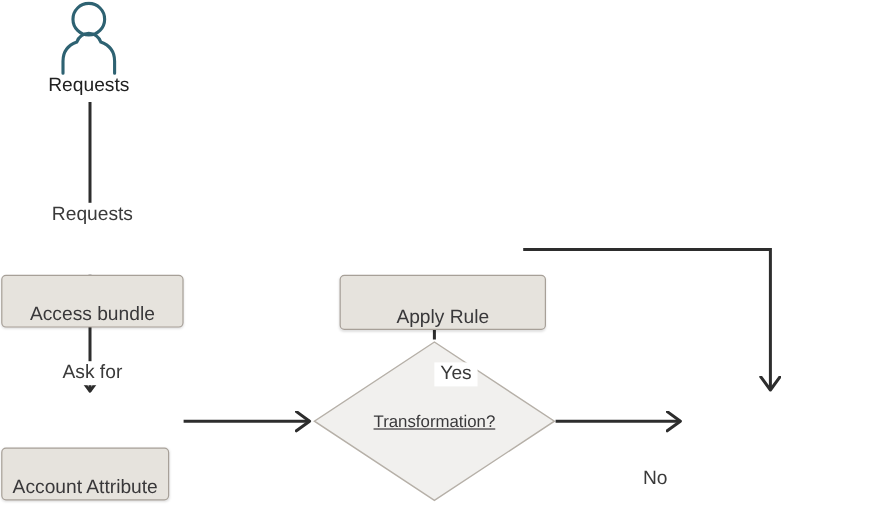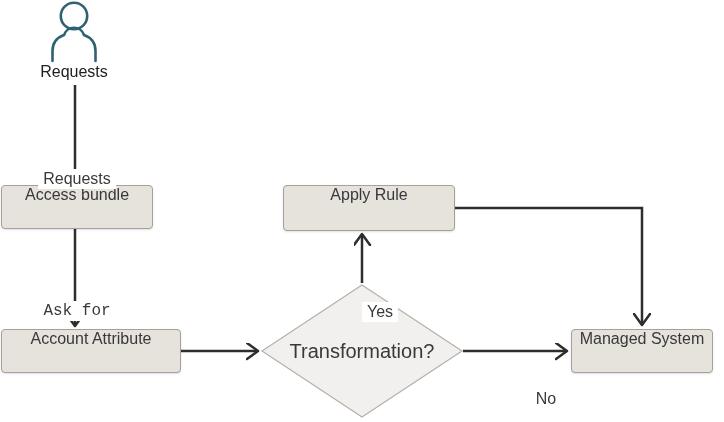--- a/index.html
+++ b/index.html
@@ -35,50 +35,51 @@
   }
   .person-stroke {
     stroke: var(--icon, #2e6272);
     stroke-width: 2.6;
     fill: none;
     stroke-linecap: round;
   }
   .node {
     position: absolute;
     display: flex;
-    align-items: flex-start;
+    align-items: flex-end;
     justify-content: center;
     background: var(--node_fill, #e6e3dd);
     border: 1px solid var(--node_border, #a7a098);
     border-radius: 4px;
     font-size: 16px;
     color: var(--text, #39383a);
     box-sizing: border-box;
     box-shadow: 0 1px 2px rgba(0,0,0,0.12);
     white-space: nowrap;
+    margin-top: 44px;
   }
   .node-access-bundle     { left: 1px;   top: 185px; width: 152px; height: 44px; }
-  .node-account-attribute { left: 1px;   top: 329px; width: 180px; height: 44px; }
+  .node-account-attribute { left: 1px;   top: 329px; width: 140px; height: 44px; }
   .node-apply-rule        { left: 283px; top: 185px; width: 172px; height: 46px; }
   .node-managed-system    { left: 571px; top: 329px; width: 142px; height: 44px; }
   .centered-label {
     position: absolute;
     transform: translate(-50%, -50%);
     white-space: nowrap;
     color: var(--text, #39383a);
   }
   .node-title { font-size: 16px; color: #212121; }
   .edge-label {
     font-size: 16px;
     background: var(--background, #ffffff);
     padding: 1px 5px;
     color: #3a3a3a;
     margin-top: 48px;
   }
-  .diamond-label { font-size: 20px; }
+  .diamond-label { font-size: 14px; text-decoration: underline; }
   .person-icon-box {
     position: absolute;
     left: 48px; top: 1px;
     width: 52px; height: 62px;
   }
 </style>
 </head>
 <body>
 
 <div class="canvas">
@@ -112,27 +113,24 @@
   </div>
 
   <div class="node node-account-attribute">
     <span>Account Attribute</span>
   </div>
 
   <div class="node node-apply-rule">
     <span>Apply Rule</span>
   </div>
 
-  <div class="node node-managed-system">
-    <span>Managed System</span>
-  </div>
 
   <div class="centered-label diamond-label" style="left:362px; top:351px;">Transformation?</div>
 
   <div class="centered-label edge-label" style="left:77px; top:131px;">Requests</div>
 
-  <div class="centered-label edge-label" style="left:77px; top:263px;font-family:Liberation Mono, monospace;">Ask for</div>
+  <div class="centered-label edge-label" style="left:77px; top:263px;">Ask for</div>
 
   <div class="centered-label edge-label" style="left:380px; top:264px;">Yes</div>
 
   <div class="centered-label edge-label" style="left:546px; top:351px;">No</div>
 
 </div>
 
 </body></html>

